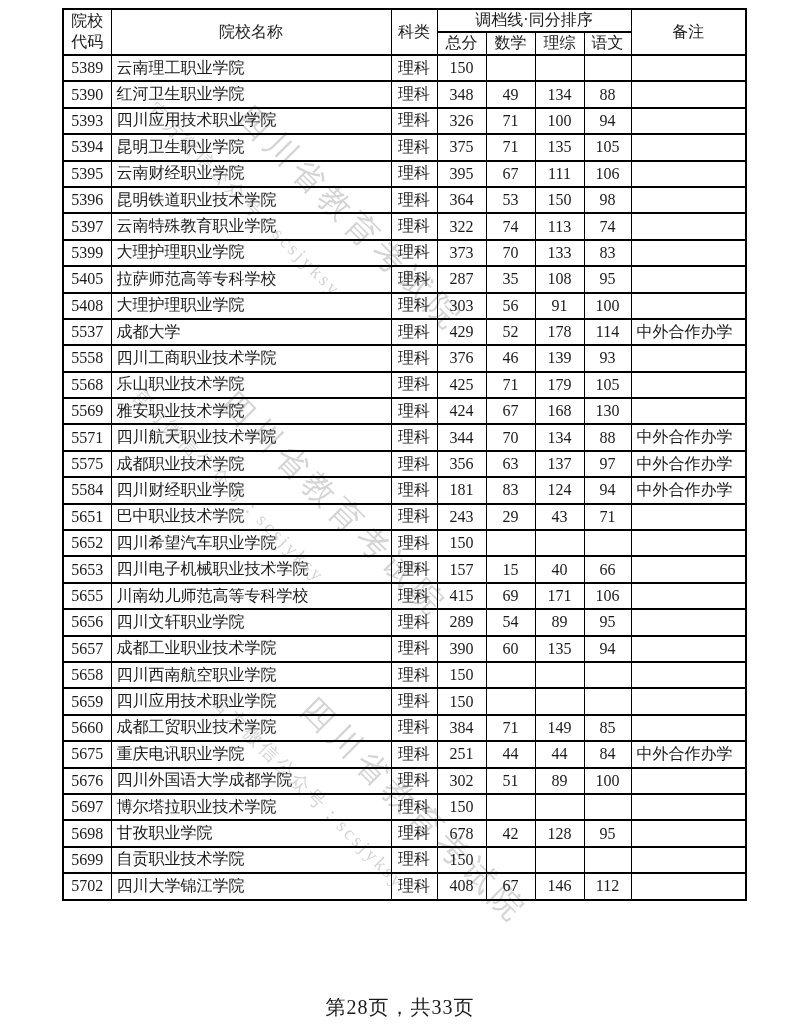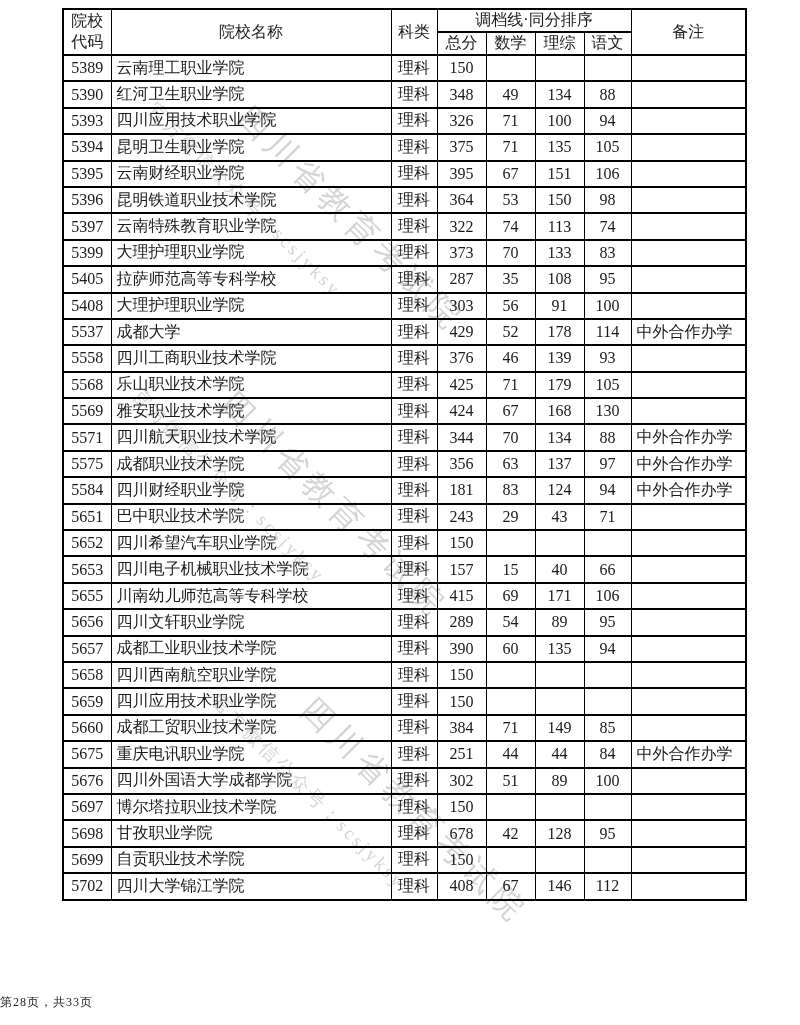--- a/index.html
+++ b/index.html
@@ -50,21 +50,22 @@
   thead th { height: 23px; }
   thead tr.sub th { border-top-width: 1px; }
   tbody td { height: 26.4px; }
   td.c-name, td.c-remark { text-align: left; padding-left: 5px; }
 
   
   .footer {
     position: absolute;
     left: 0; right: 0;
     top: 994px;
-    font-size: 12px;
+    text-align: center;
+    font-size: 20px;
     z-index: 1;
     letter-spacing: 1px;
   }
 </style>
 </head>
 <body>
 
 <div class="page">
 
   <div class="wm-layer">
@@ -149,21 +150,21 @@
             <td class="c-science">135</td>
             <td class="c-chinese">105</td>
             <td class="c-remark"></td>
           </tr>
           <tr>
             <td class="c-code">5395</td>
             <td class="c-name">云南财经职业学院</td>
             <td class="c-subject">理科</td>
             <td class="c-total">395</td>
             <td class="c-math">67</td>
-            <td class="c-science">151</td>
+            <td class="c-science">111</td>
             <td class="c-chinese">106</td>
             <td class="c-remark"></td>
           </tr>
           <tr>
             <td class="c-code">5396</td>
             <td class="c-name">昆明铁道职业技术学院</td>
             <td class="c-subject">理科</td>
             <td class="c-total">364</td>
             <td class="c-math">53</td>
             <td class="c-science">150</td>

